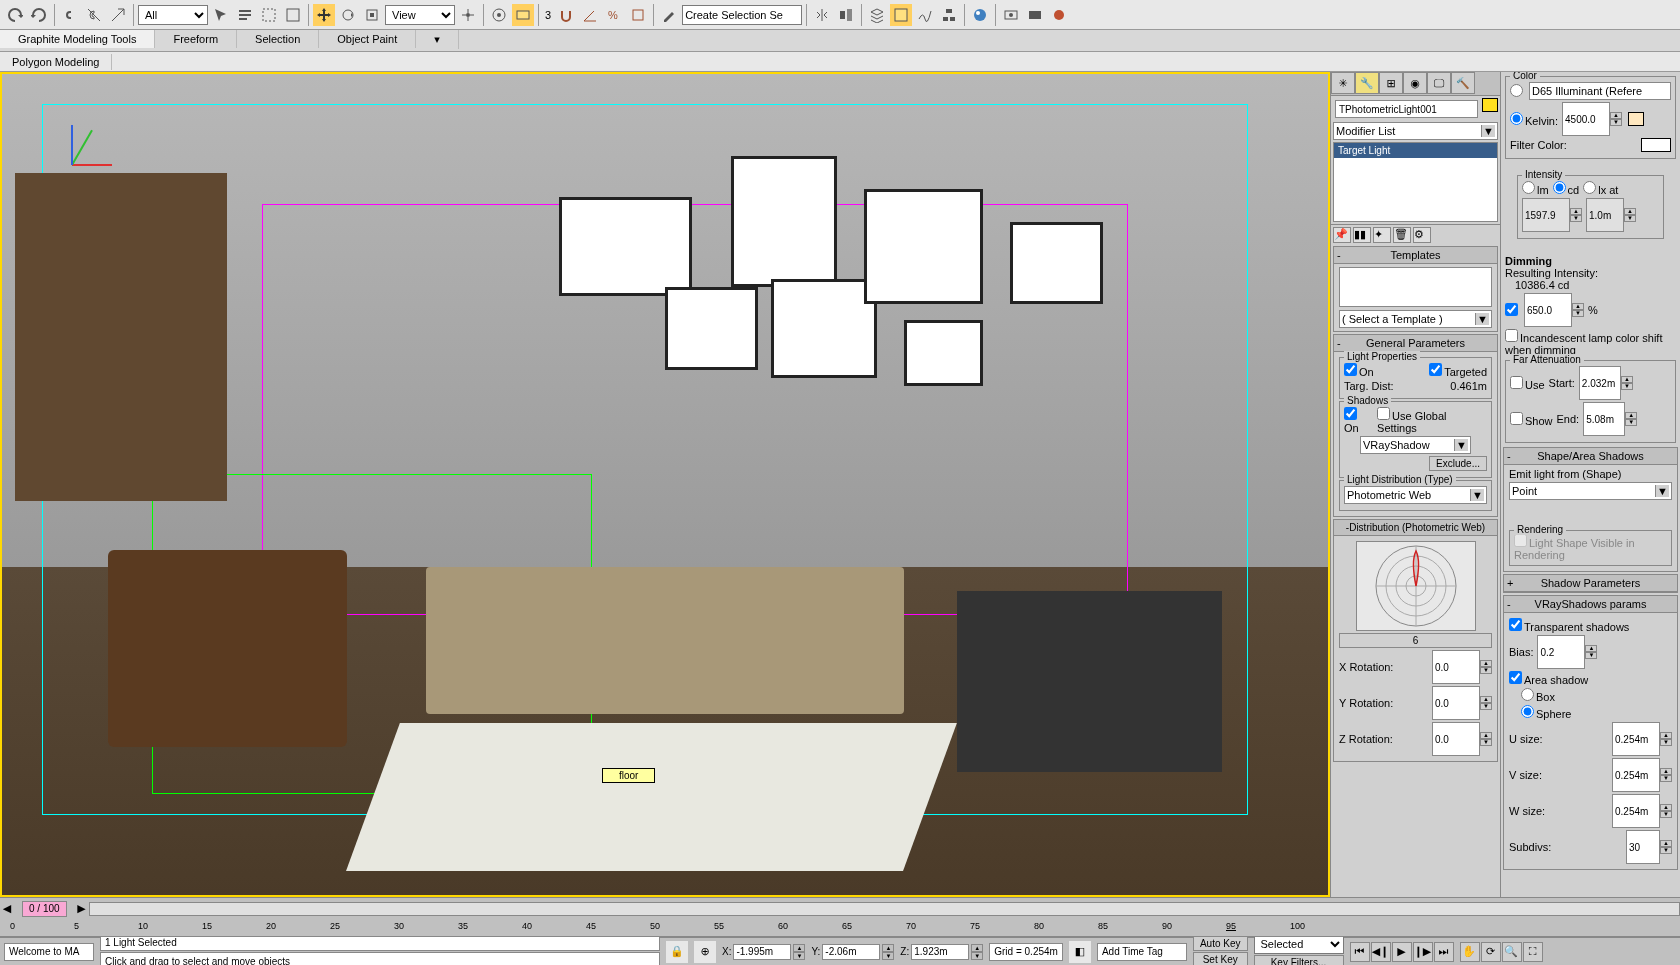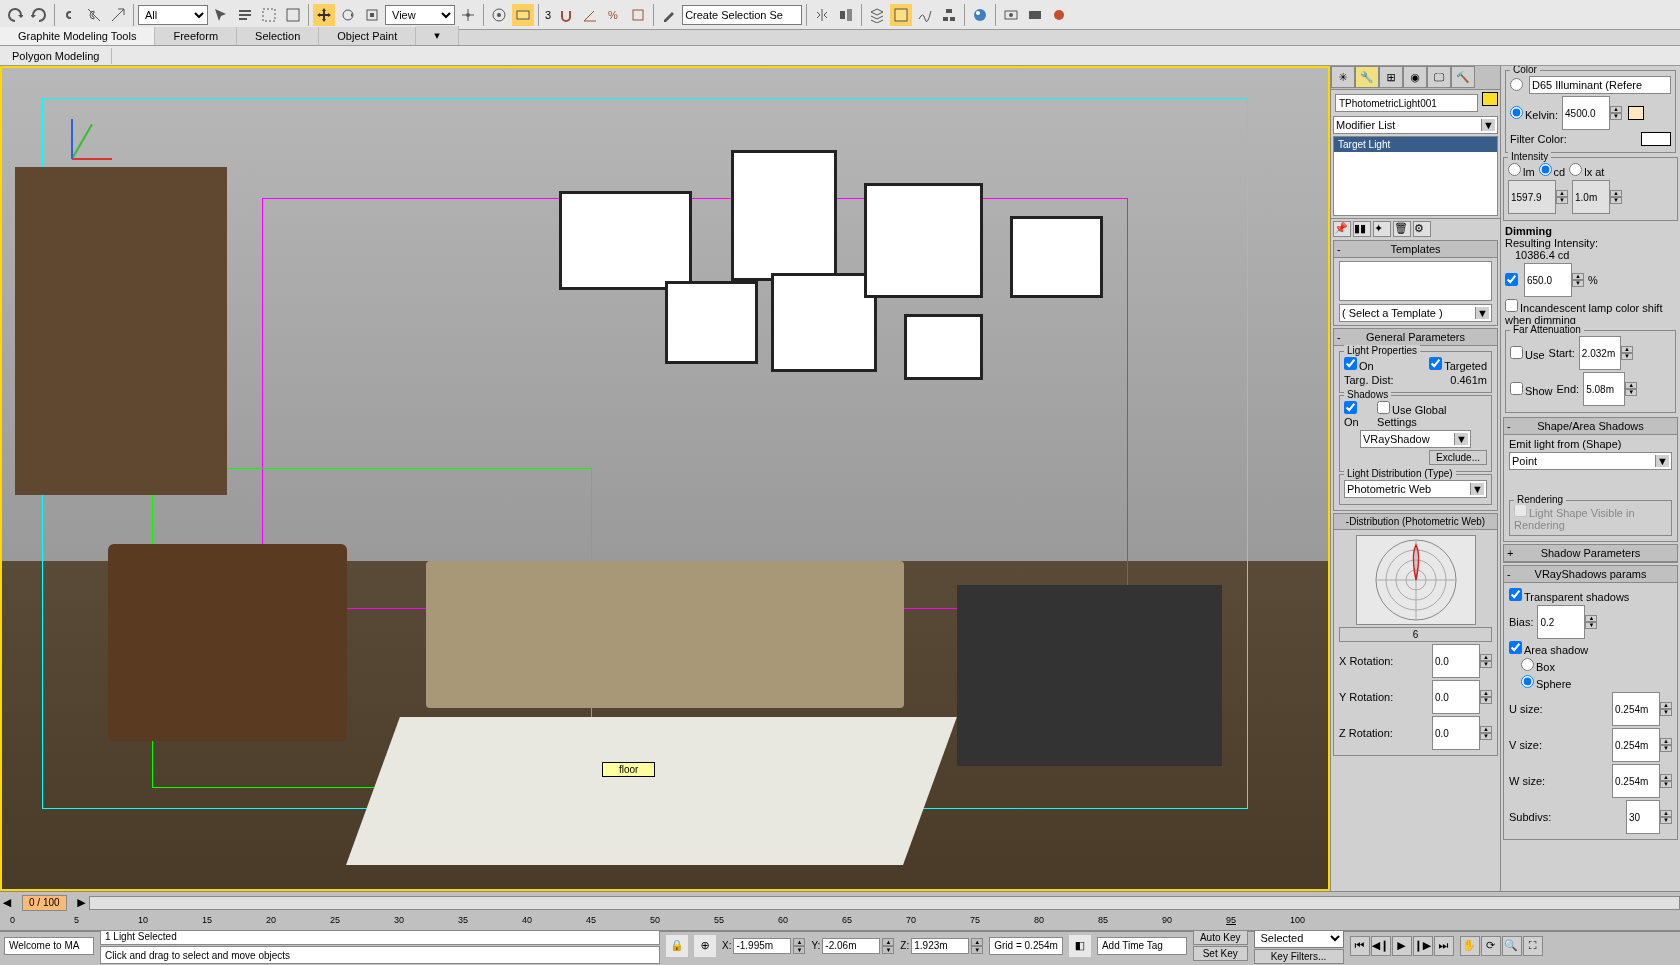--- a/index.html
+++ b/index.html
@@ -2,21 +2,21 @@
 <html><head>
 <meta charset="utf-8">
 <style>
 *{box-sizing:border-box;margin:0;padding:0;font-family:"MS Sans Serif","Tahoma",sans-serif;font-size:11px}
 body{background:#c0c0c0;width:1680px;height:965px;overflow:hidden;position:relative}
 .toolbar{height:30px;background:#e8e8e8;border-bottom:1px solid #999;display:flex;align-items:center;padding:0 4px;gap:2px}
 .tb-ico{width:22px;height:22px;border:1px solid transparent;display:flex;align-items:center;justify-content:center;cursor:pointer;background:#e8e8e8}
 .tb-ico svg{width:16px;height:16px}
 .tb-sep{width:1px;height:22px;background:#999;margin:0 2px}
 .tb-sel{height:20px;border:1px solid #7a7a7a;background:#fff;font-size:11px;padding:0 2px}
-.ribbon{height:16px;background:#d8d8d8;border-bottom:1px solid #999;display:flex;align-items:flex-end}
+.ribbon{height:22px;background:#d8d8d8;border-bottom:1px solid #999;display:flex;align-items:flex-start}
 .ribbon-tab{padding:3px 18px;border-right:1px solid #bbb;cursor:pointer;background:#d8d8d8}
 .ribbon-tab.active{background:#f0f0f0}
 .ribbon-sub{height:20px;background:#e8e8e8;border-bottom:1px solid #999;display:flex;align-items:center}
 .ribbon-sub-tab{padding:2px 12px;border-right:1px solid #bbb;cursor:pointer}
 .workspace{display:flex;height:calc(965px - 30px - 22px - 20px - 22px - 46px)}
 .viewport{flex:1;background:#787878;position:relative;border:2px solid #ffd800}
 .vp-label{position:absolute;top:2px;left:4px;color:#ccc;font-size:11px;background:rgba(40,40,40,.7);padding:1px 4px}
 .vp-content{width:100%;height:100%;object-fit:cover;display:block;background:linear-gradient(180deg,#b8b8b8 0%,#9a9a9a 60%,#5a4a38 60%,#4a3a28 100%);position:relative}
 .gizmo{position:absolute;top:60px;left:60px;width:60px;height:60px}
 .gizmo .ax{position:absolute;width:40px;height:2px;transform-origin:left center}
@@ -54,21 +54,21 @@
 .row{display:flex;align-items:center;gap:4px;margin:2px 0}
 .spin{display:flex;align-items:center}
 .spin input{width:48px;height:15px;border:1px solid #888;font-size:10px;padding:16px 2px;background:#fff}
 .spin .updn{width:12px;height:15px;display:flex;flex-direction:column}
 .spin .updn div{height:7px;border:1px solid #888;background:#d0d0d0;font-size:6px;line-height:5px;text-align:center;cursor:pointer}
 input[type=checkbox],input[type=radio]{margin:0 2px 0 0}
 .grp{border:1px solid #888;margin:2px 0;padding:3px 4px 4px;position:relative}
 .grp-lbl{position:absolute;top:-7px;left:4px;background:#d0d0d0;padding:0 3px;font-size:10px}
 .btn{border:1px solid #888;background:#d0d0d0;padding:1px 6px;font-size:10px;cursor:pointer;text-align:center}
 .timeline{height:22px;background:#c0c0c0;border-top:1px solid #888;display:flex;align-items:center;position:relative}
-.time-slider{height:16px;background:#fdba74;border:1px solid #888;margin:0 8px;padding:0 6px;font-size:10px;display:flex;align-items:center;cursor:pointer}
+.time-slider{height:16px;background:#f9a8d4;border:1px solid #888;margin:0 8px;padding:0 6px;font-size:10px;display:flex;align-items:center;cursor:pointer}
 .time-scroll{flex:1;height:14px;background:#e0e0e0;border:1px solid #888;position:relative}
 .time-ticks{height:18px;background:#c0c0c0;display:flex;position:relative;border-bottom:1px solid #888}
 .tick{position:absolute;font-size:9px;top:2px}
 .status{height:28px;background:#c0c0c0;border-top:1px solid #888;display:flex;align-items:center;gap:6px;padding:0 4px}
 .status-box{border:1px solid #888;background:#fff;height:18px;padding:0 4px;display:flex;align-items:center;font-size:10px}
 .coord{display:flex;align-items:center;gap:2px}
 .coord-lbl{font-size:10px}
 .coord input{width:58px;height:16px;border:1px solid #888;font-size:10px;padding:0 2px}
 .play-btns{display:flex;gap:1px}
 .play-btns div{width:20px;height:20px;border:1px solid #888;background:#d0d0d0;display:flex;align-items:center;justify-content:center;cursor:pointer}
@@ -437,21 +437,21 @@
               <div>▼</div>
             </div>
           </div>
           <div class="color-sw" style="background:#ffe8c0"></div>
         </div>
       <div class="row">
           <span>Filter Color:</span>
           <div class="color-sw" style="background:#fff;width:30px;margin-left:auto"></div>
         </div>
     </div>
-    <div class="grp" style="margin:2px">
+    <div class="grp" style="margin:16px">
         <span class="grp-lbl">Intensity</span>
       <div class="row">
         <label><input type="radio" name="int" style=""><span>lm</span></label>
         <label><input type="radio" name="int" checked="" style=""><span>cd</span></label>
         <label><input type="radio" name="int" style=""><span>lx at</span></label>
       </div>
       <div class="row">
         <div class="spin">
             <input style="background: rgb(224, 224, 224);" value="1597.9">
             <div class="updn">

